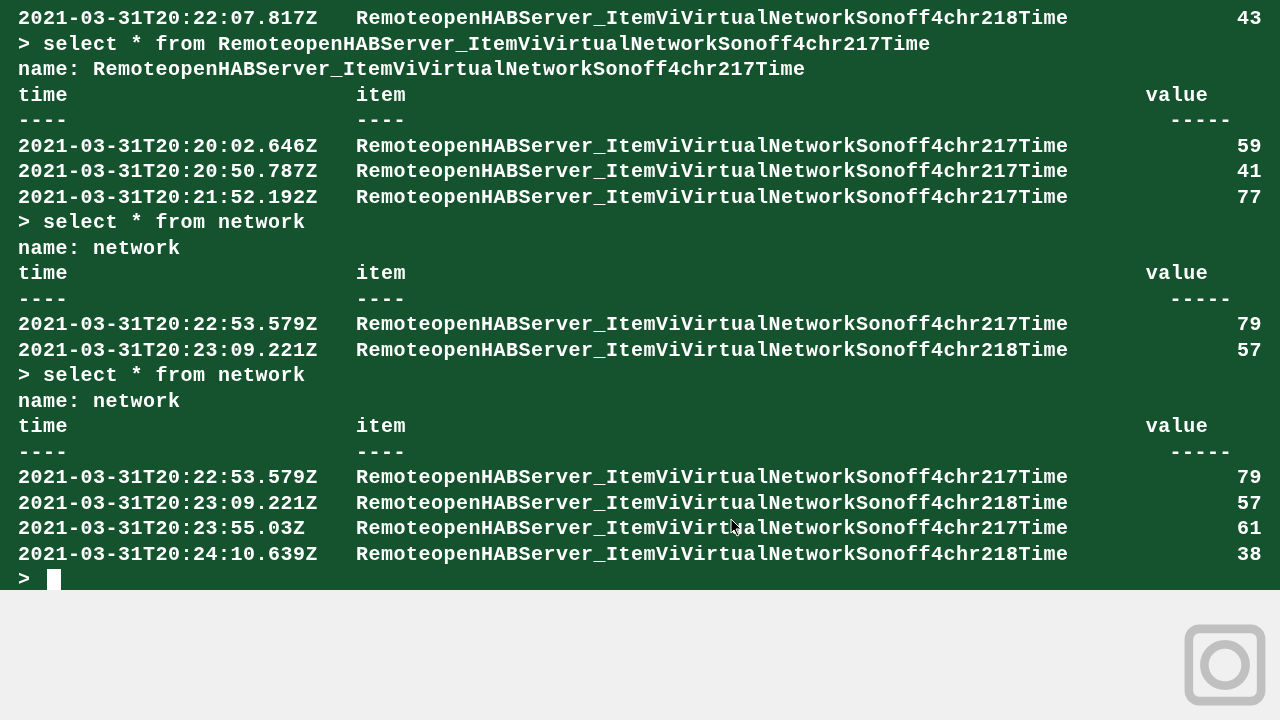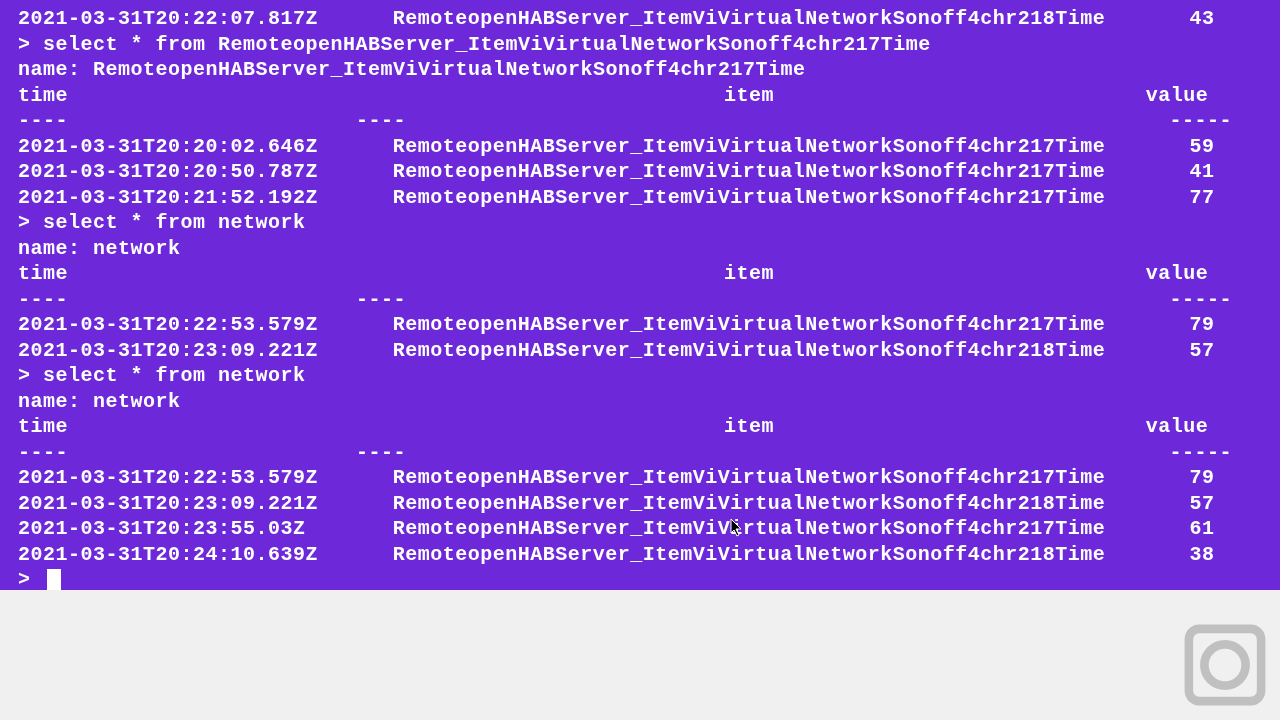--- a/index.html
+++ b/index.html
@@ -5,38 +5,38 @@
   * { margin: 0; padding: 0; box-sizing: border-box; }
   body {
     background: #f0f0f0;
     font-family: "Courier New", monospace;
     width: 1280px;
     height: 720px;
     overflow: hidden;
     position: relative;
   }
   .terminal {
-    background: #6d28d9;
+    background: #14532d;
     color: #fff;
     width: 1280px;
     height: 590px;
     padding: 6px 18px 6px 18px;
     font-size: 20px;
     line-height: 25.5px;
     font-weight: bold;
     letter-spacing: 0.5px;
     white-space: pre;
     overflow: hidden;
   }
   .terminal .row {
     display: flex;
   }
   .terminal .c-time { width: 338px; flex-shrink: 0; }
-  .terminal .c-item { flex: 1; text-align: center; }
-  .terminal .c-value { width: 120px; text-align: center; flex-shrink: 0; }
+  .terminal .c-item { flex: 1; }
+  .terminal .c-value { width: 120px; text-align: right; flex-shrink: 0; }
   .terminal .c-value-h { width: 120px; text-align: center; flex-shrink: 0; padding-right: 50px;}
   .terminal .divrow { display:flex; }
   .terminal .d-time { width:338px; flex-shrink:0;}
   .terminal .d-item { flex:1;}
   .terminal .d-value { width:120px; text-align:right; flex-shrink:0; padding-right:30px;}
   .cursor {
     display: inline-block;
     width: 14px;
     height: 22px;
     background: #fff;

